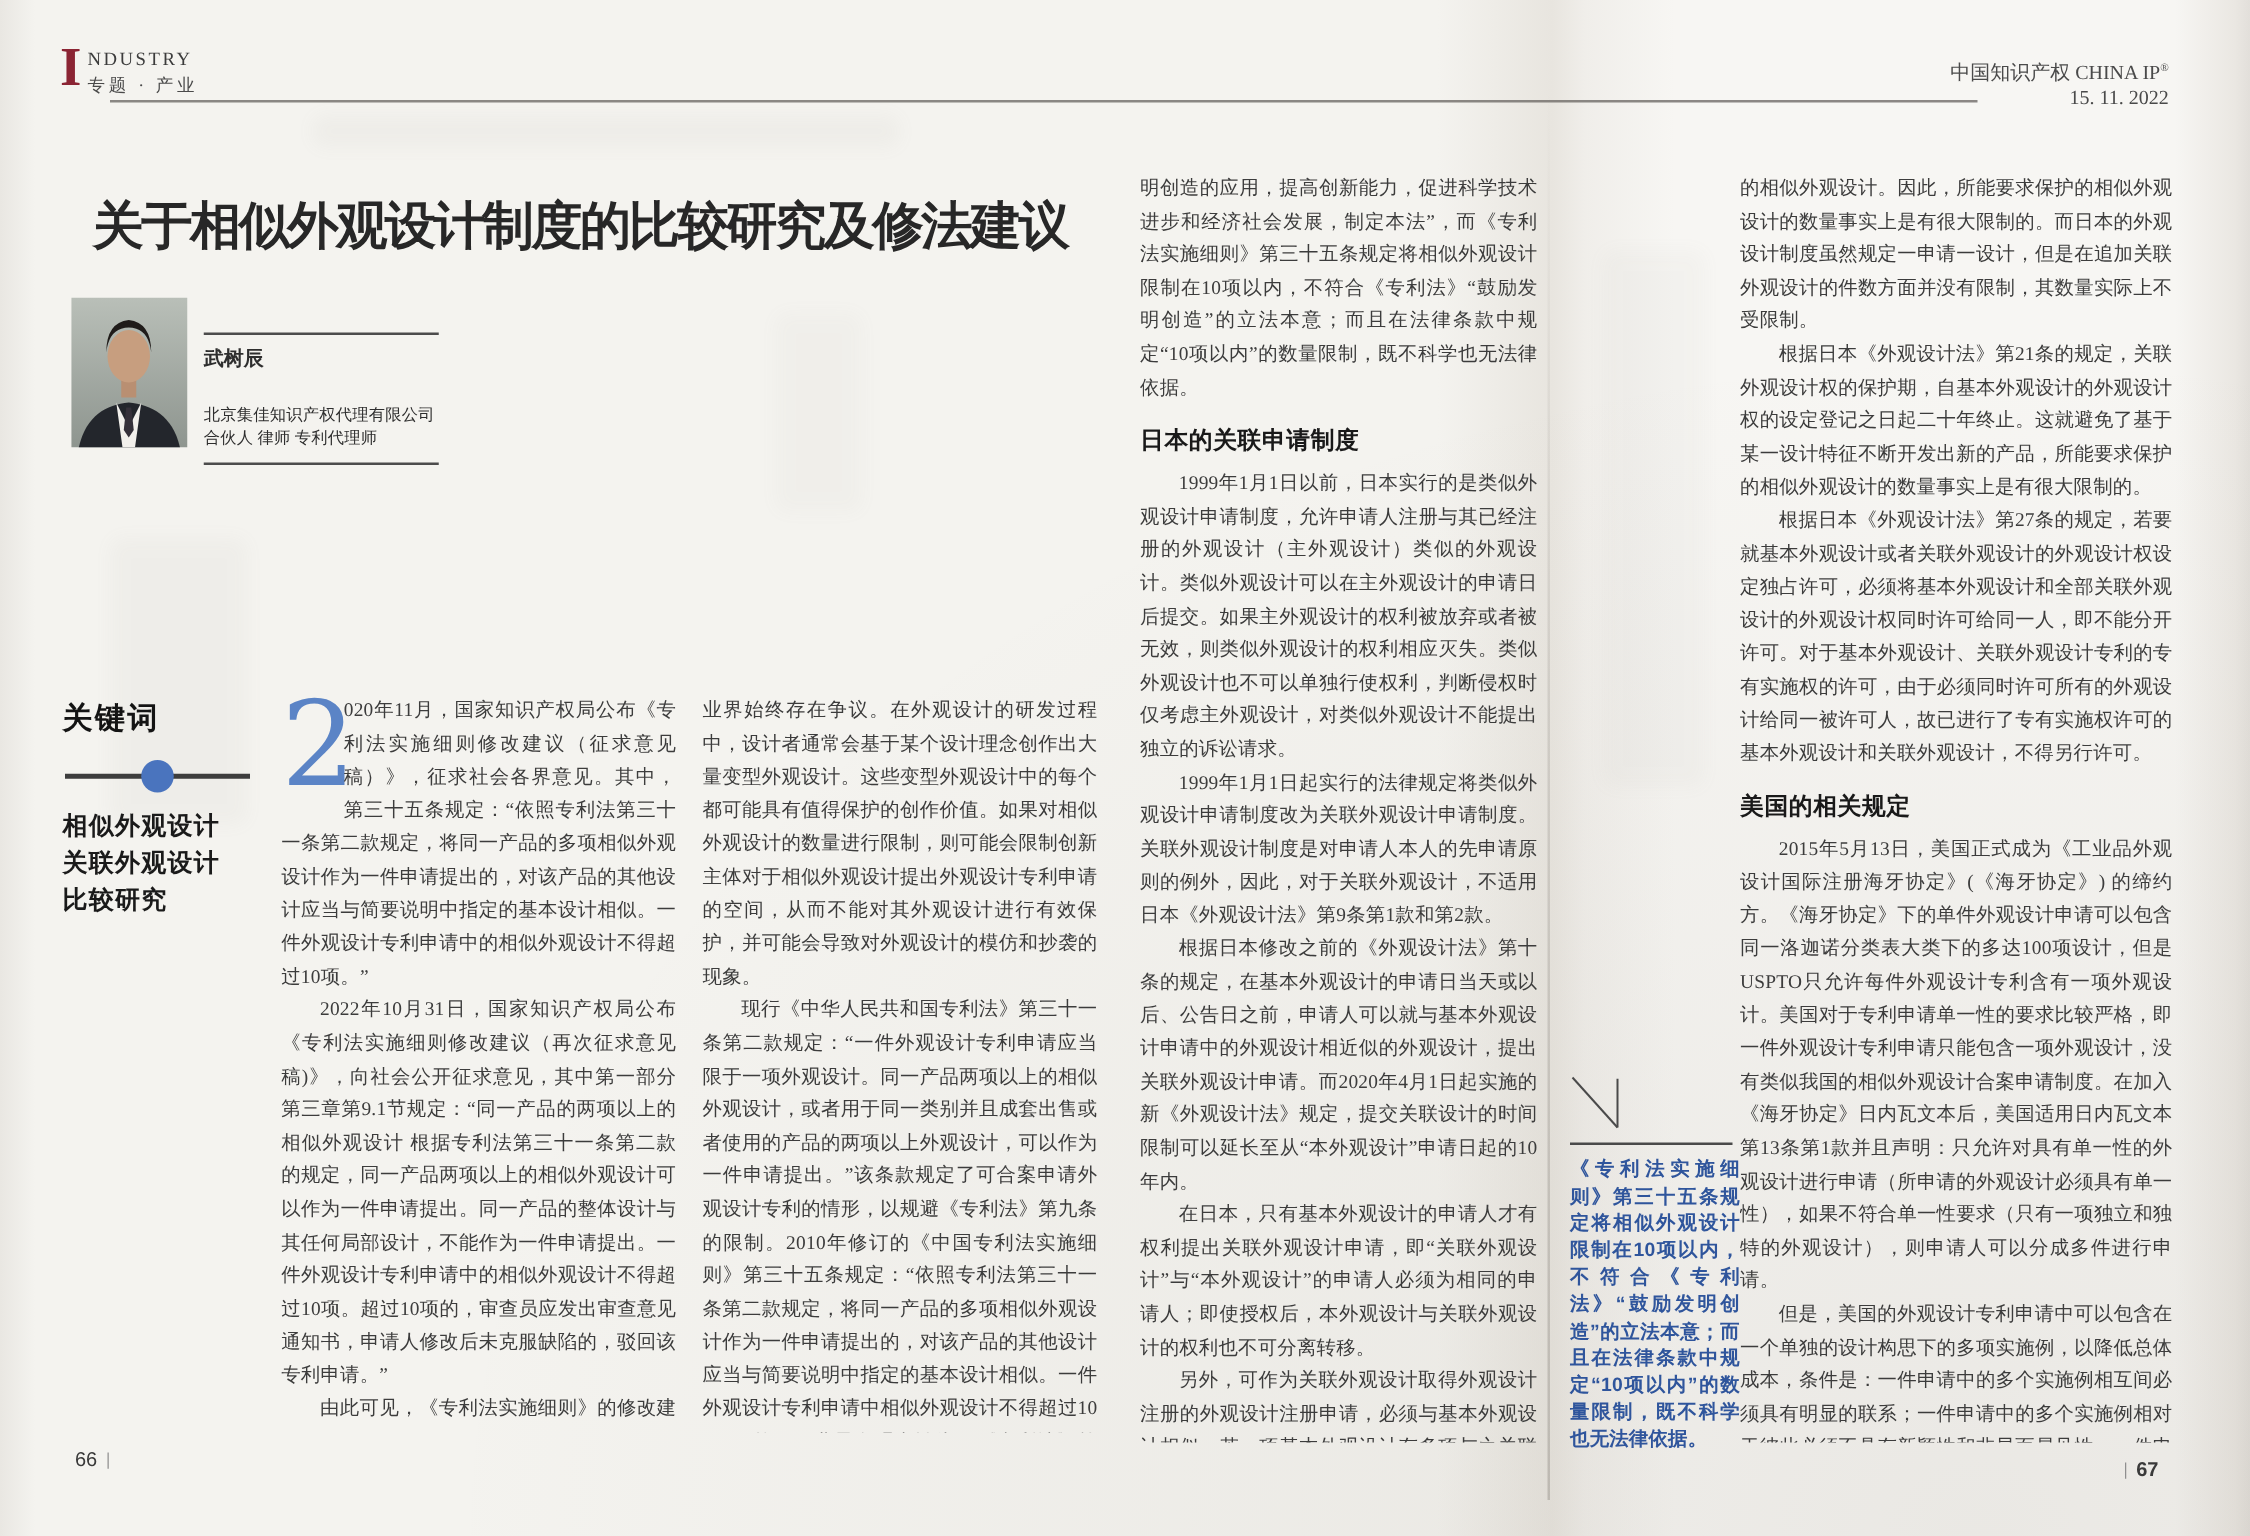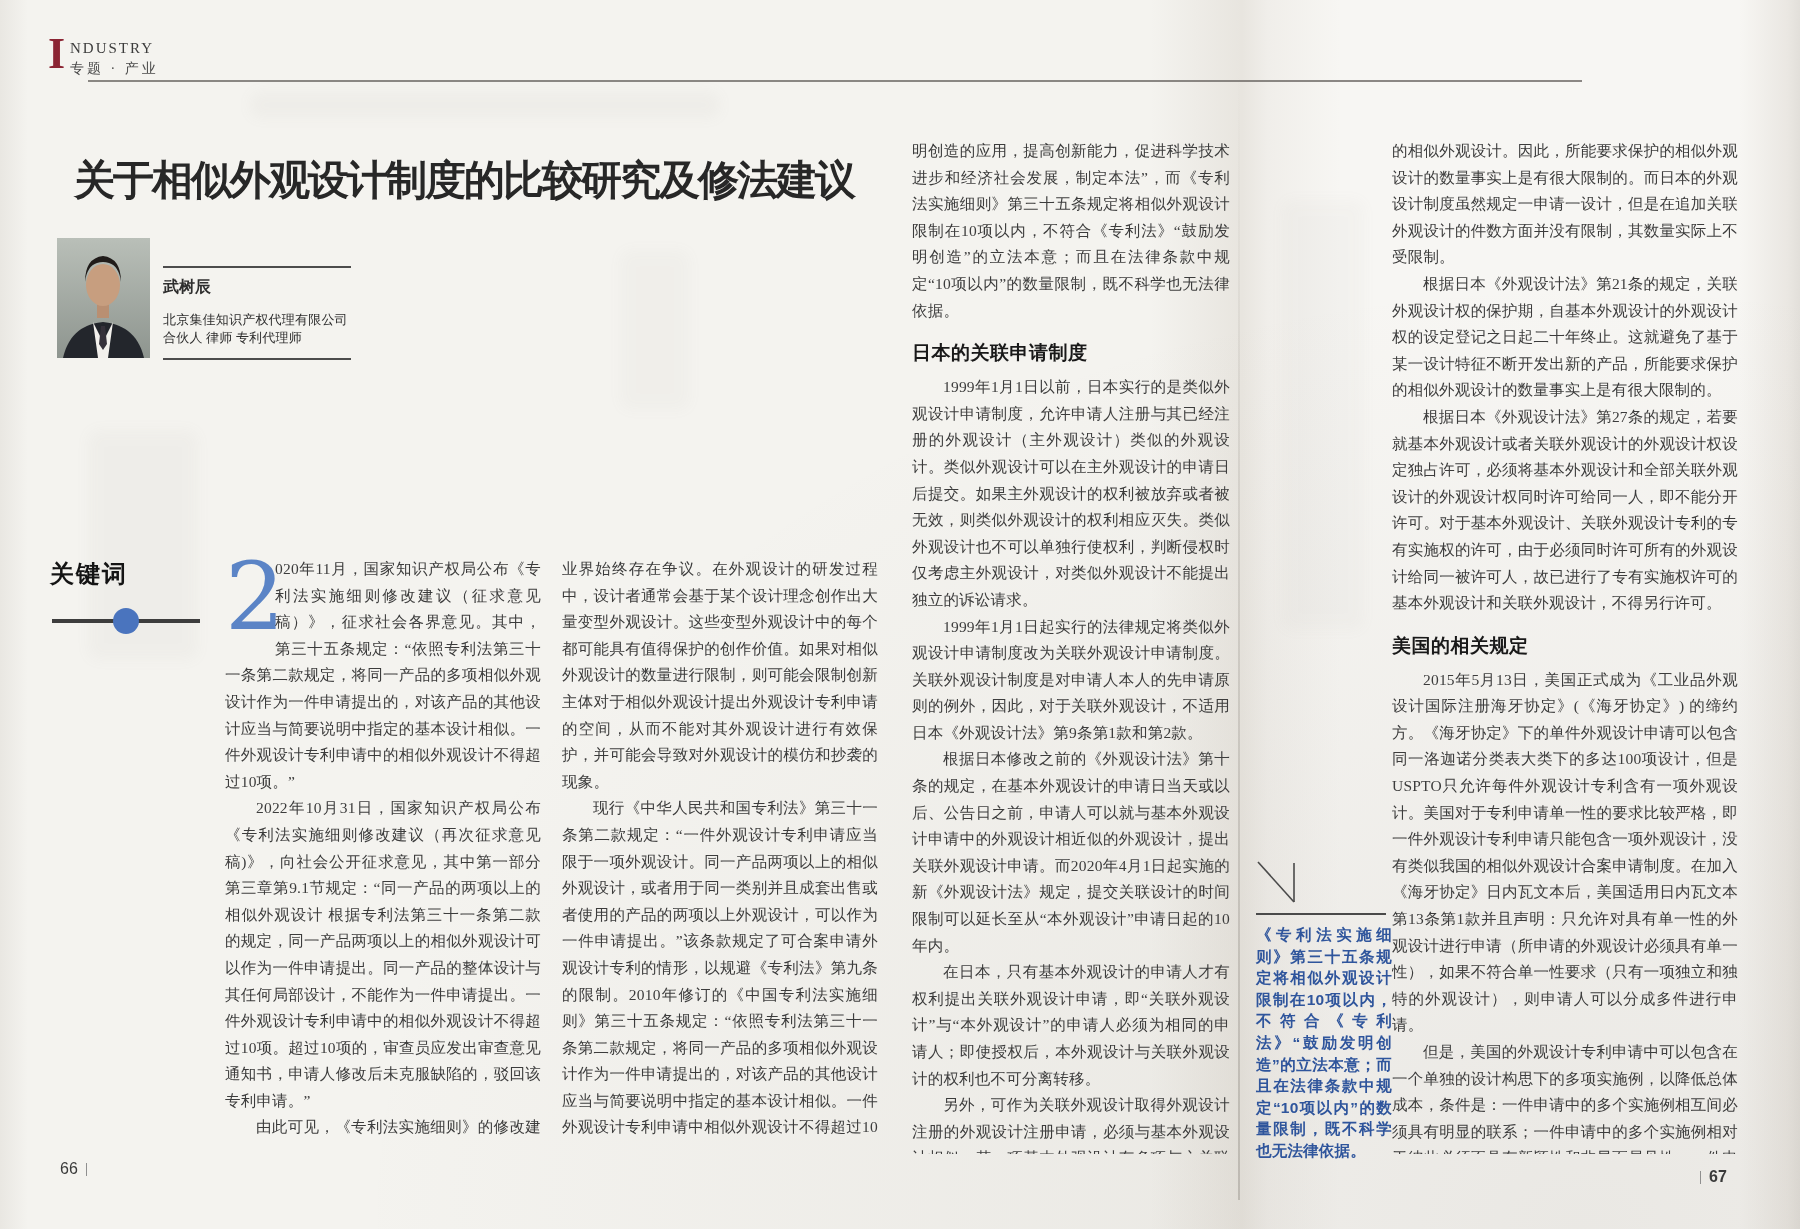--- a/index.html
+++ b/index.html
@@ -28,21 +28,21 @@
   .mast-right sup{font-size:9px;}
 
   
   .title{position:absolute;left:57px;top:136px;margin:17px;width:900px;
     font-family:"Liberation Sans","DejaVu Sans",sans-serif;
     font-size:41px;font-weight:800;letter-spacing:-2px;color:#272727;white-space:nowrap;}
   .photo{position:absolute;left:57px;top:238px;width:93px;height:120px;}
   .author-info{position:absolute;left:163px;top:266px;width:188px;color:#2e2e2e;}
   .a-rule{height:2px;background:#4c4c4c;}
   .a-name{font-family:"Liberation Sans",sans-serif;font-weight:700;font-size:16px;margin-top:9px;}
-  .a-org{font-size:13px;margin-top:13px;letter-spacing:.2px;}
+  .a-org{font-size:13px;margin-top:25px;letter-spacing:.2px;}
   .a-role{font-size:13px;margin-top:0;letter-spacing:.2px;}
   .author-info .a-rule:last-child{margin-top:11px;}
 
   
   .keywords{position:absolute;left:50px;top:558px;width:152px;text-align:left;}
   .kw-label{font-size:24px;font-weight:700;color:#141414;letter-spacing:2px;}
   .kw-rulewrap{position:relative;margin-top:17px;height:28px;}
   .kw-rule{position:absolute;left:2px;right:2px;top:12px;height:4px;background:#3d3d3d;}
   .kw-dot{position:absolute;left:50%;top:1px;width:26px;height:26px;margin-left:-13px;
     border-radius:50%;background:#4a74be;}
@@ -87,20 +87,24 @@
   <div class="smudge" style="left:88px;top:430px;width:110px;height:230px;opacity:.05;"></div>
   <div class="smudge" style="left:1282px;top:200px;width:82px;height:430px;opacity:.045;"></div>
   <div class="smudge" style="left:620px;top:250px;width:70px;height:160px;opacity:.04;"></div>
 
   <div class="mast-i">I</div>
   <div class="mast-stack">
     <span class="mast-en">NDUSTRY</span>
     <span class="mast-cn">专题 · 产业</span>
   </div>
   <div class="mast-rule"></div>
+  <div class="mast-right">
+    <div><span>中国知识产权 CHINA IP</span><sup>®</sup></div>
+    <div>15. 11. 2022</div>
+  </div>
 
   <h1 class="title">关于相似外观设计制度的比较研究及修法建议</h1>
 
   <div class="photo">
     <svg width="93" height="120" viewBox="0 0 93 120" xmlns="http://www.w3.org/2000/svg">
       <defs>
         <linearGradient id="phbg" x1="0" y1="0" x2="0" y2="1">
           <stop offset="0" stop-color="#b9bfb8"></stop>
             <stop offset="1" stop-color="#8e958f"></stop>
         </linearGradient>
@@ -121,20 +125,25 @@
     <div class="a-role">合伙人 律师 专利代理师</div>
     <div class="a-rule"></div>
   </div>
 
   <aside class="keywords">
     <div class="kw-label">关键词</div>
     <div class="kw-rulewrap">
       <div class="kw-rule"></div>
       <div class="kw-dot"></div>
     </div>
+    <div class="kw-items">
+        <p class="para li-kw">相似外观设计</p>
+        <p class="para li-kw">关联外观设计</p>
+        <p class="para li-kw">比较研究</p>
+      </div>
   </aside>
 
   <div id="col1" class="bodycol">
       <p class="para li-flush"><span class="dropcap">2</span>020年11月，国家知识产权局公布《专利法实施细则修改建议（征求意见稿）》，征求社会各界意见。其中，第三十五条规定：“依照专利法第三十一条第二款规定，将同一产品的多项相似外观设计作为一件申请提出的，对该产品的其他设计应当与简要说明中指定的基本设计相似。一件外观设计专利申请中的相似外观设计不得超过10项。”</p>
       <p class="para li-indent">2022年10月31日，国家知识产权局公布《专利法实施细则修改建议（再次征求意见稿)》，向社会公开征求意见，其中第一部分第三章第9.1节规定：“同一产品的两项以上的相似外观设计 根据专利法第三十一条第二款的规定，同一产品两项以上的相似外观设计可以作为一件申请提出。同一产品的整体设计与其任何局部设计，不能作为一件申请提出。一件外观设计专利申请中的相似外观设计不得超过10项。超过10项的，审查员应发出审查意见通知书，申请人修改后未克服缺陷的，驳回该专利申请。”</p>
       <p class="para li-indent">由此可见，《专利法实施细则》的修改建议及《专利审查指南》的修改草案对于相似外观设计的规定并未进行修改。然而，对于“一件外观设计专利申请中的相似外观设计不得超过10项”的规定，</p>
     </div>
   <div id="col2" class="bodycol">
       <p class="para li-flush">业界始终存在争议。在外观设计的研发过程中，设计者通常会基于某个设计理念创作出大量变型外观设计。这些变型外观设计中的每个都可能具有值得保护的创作价值。如果对相似外观设计的数量进行限制，则可能会限制创新主体对于相似外观设计提出外观设计专利申请的空间，从而不能对其外观设计进行有效保护，并可能会导致对外观设计的模仿和抄袭的现象。</p>
       <p class="para li-indent">现行《中华人民共和国专利法》第三十一条第二款规定：“一件外观设计专利申请应当限于一项外观设计。同一产品两项以上的相似外观设计，或者用于同一类别并且成套出售或者使用的产品的两项以上外观设计，可以作为一件申请提出。”该条款规定了可合案申请外观设计专利的情形，以规避《专利法》第九条的限制。2010年修订的《中国专利法实施细则》第三十五条规定：“依照专利法第三十一条第二款规定，将同一产品的多项相似外观设计作为一件申请提出的，对该产品的其他设计应当与简要说明中指定的基本设计相似。一件外观设计专利申请中相似外观设计不得超过10项。”然而，业界有观点认为：《专利法》第一条规定“为了保护专利权人的合法权益，鼓励发明创造，推动发</p>

